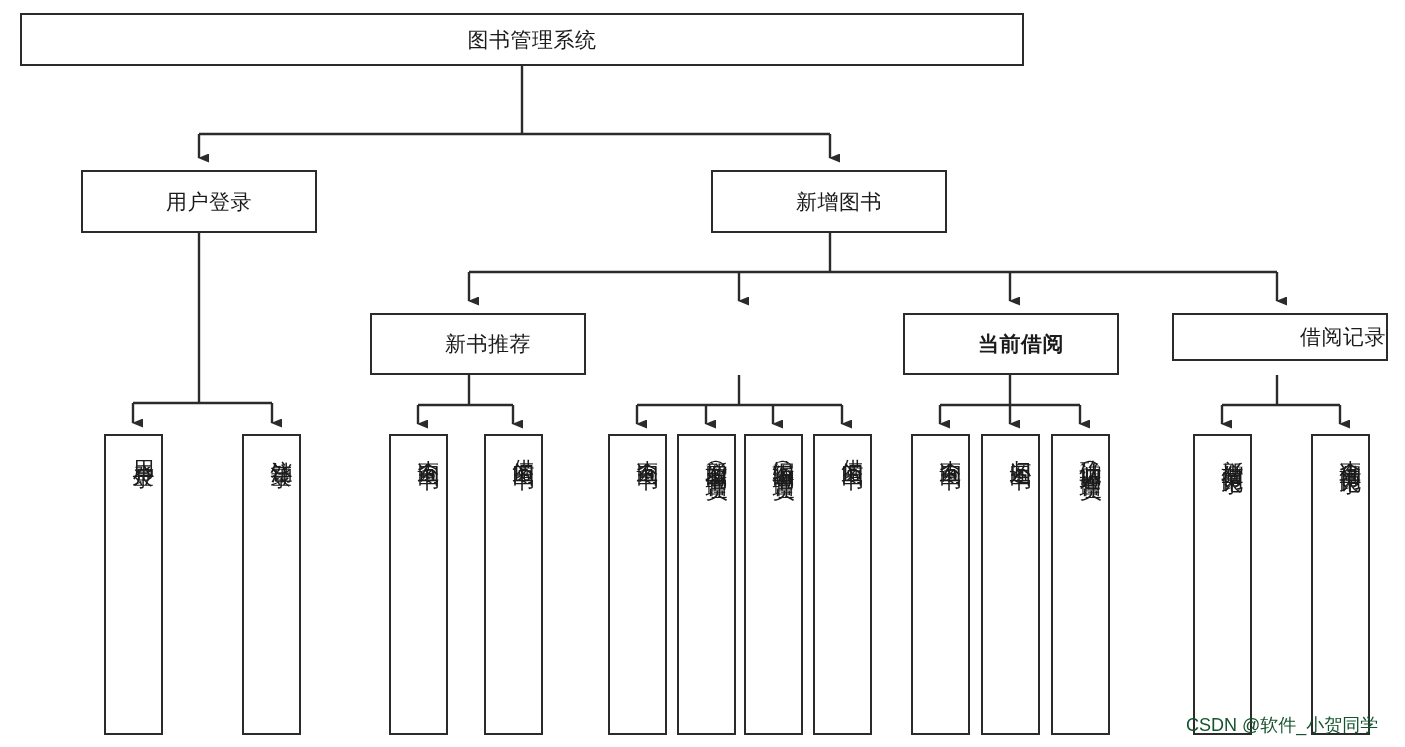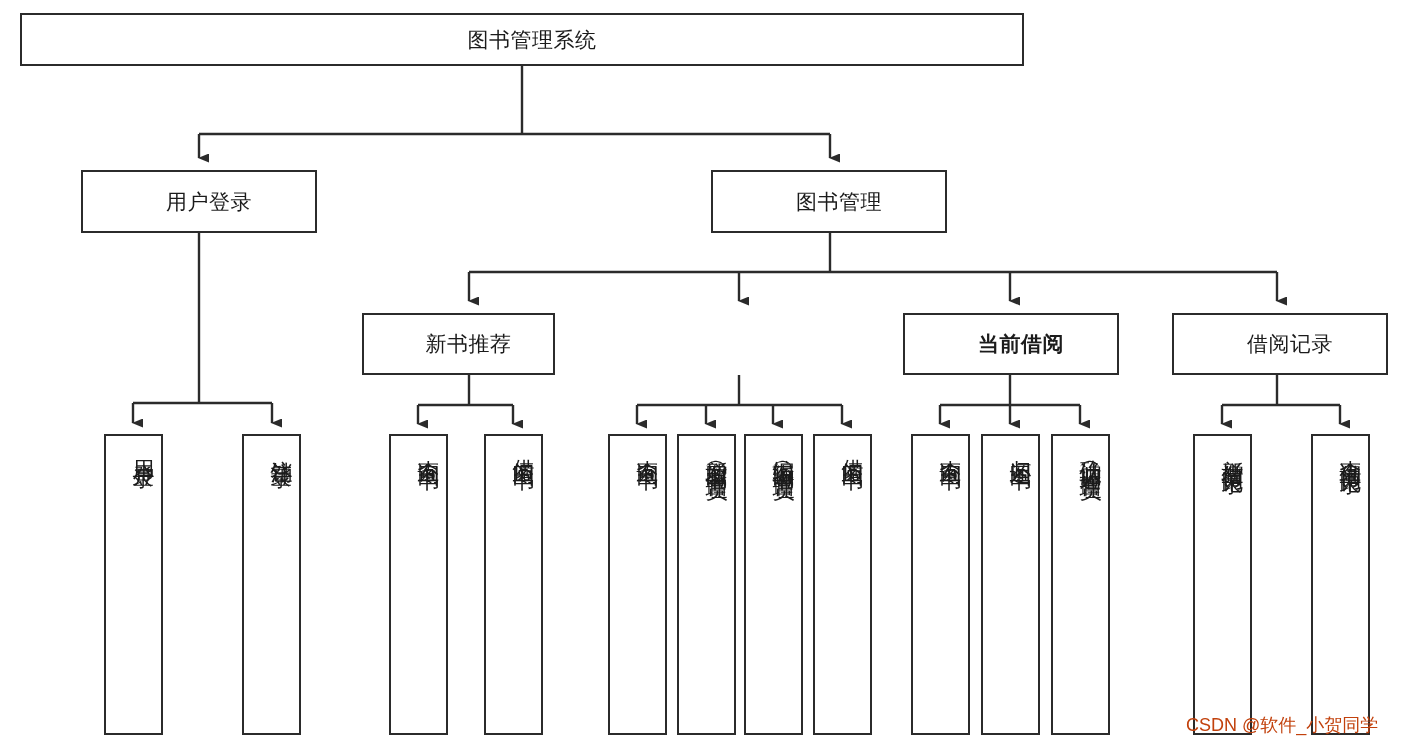--- a/index.html
+++ b/index.html
@@ -59,21 +59,21 @@
     text-orientation: upright;
     font-size: 22px;
     letter-spacing: 3px;
     line-height: 1.0;
   }
   .watermark {
     position: absolute;
     left: 1186px;
     top: 713px;
     font-size: 18px;
-    color: #c2410c;
+    color: #14532d;
     white-space: nowrap;
     z-index: 3;
   }
 </style>
 </head>
 <body>
 
 <div id="canvas">
 
   <svg id="edges" viewBox="0 0 1405 747" xmlns="http://www.w3.org/2000/svg">
@@ -127,30 +127,30 @@
   </svg>
 
   <div class="node node-root" style="left:20px; top:13px; width:1004px; height:53px;">
     <span class="label">图书管理系统</span>
   </div>
 
   <div class="node node-l1" style="left:81px; top:170px; width:236px; height:63px;">
     <span class="label">用户登录</span>
   </div>
   <div class="node node-l1" style="left:711px; top:170px; width:236px; height:63px;">
-    <span class="label">图书管理</span>
+    <span class="label">新增图书</span>
   </div>
 
-  <div class="node node-l2" style="left:362px; top:313px; width:193px; height:62px;">
+  <div class="node node-l2" style="left:370px; top:313px; width:216px; height:62px;">
     <span class="label">新书推荐</span>
   </div>
   <div class="node node-l2" style="left:903px; top:313px; width:216px; height:62px;font-weight:bold;">
     <span class="label">当前借阅</span>
   </div>
-  <div class="node node-l2" style="left:1172px; top:313px; width:216px; height:62px;">
+  <div class="node node-l2" style="left:1172px; top:313px; width:216px; height:48px;justify-content:flex-end;">
     <span class="label">借阅记录</span>
   </div>
 
   <div class="node node-leaf" style="left:104px; top:434px; width:59px; height:301px;">
     <span class="label">用户登录</span>
   </div>
   <div class="node node-leaf" style="left:242px; top:434px; width:59px; height:301px;">
     <span class="label">注销登录</span>
   </div>
 

